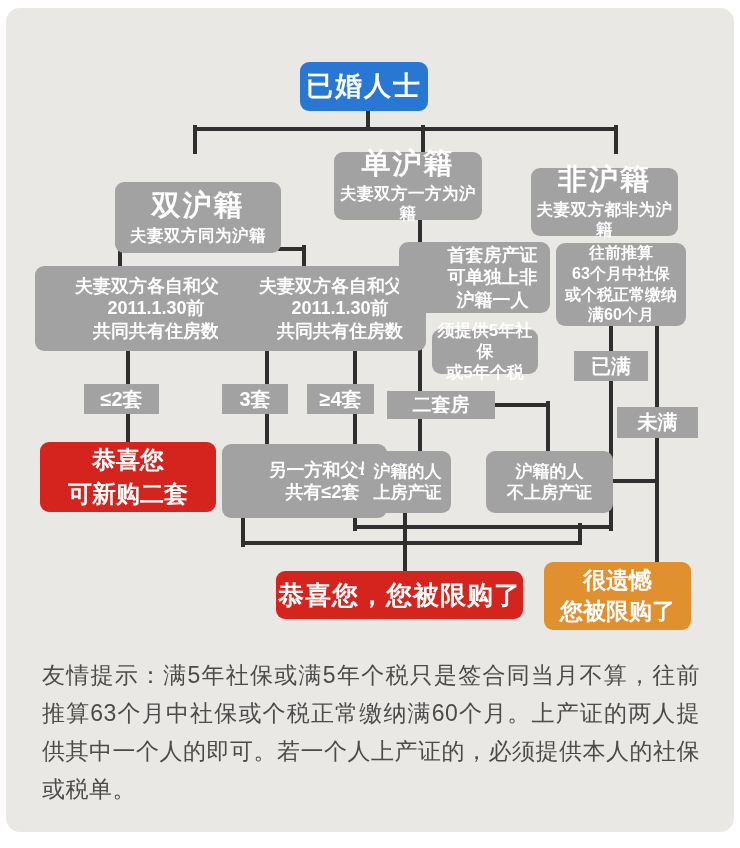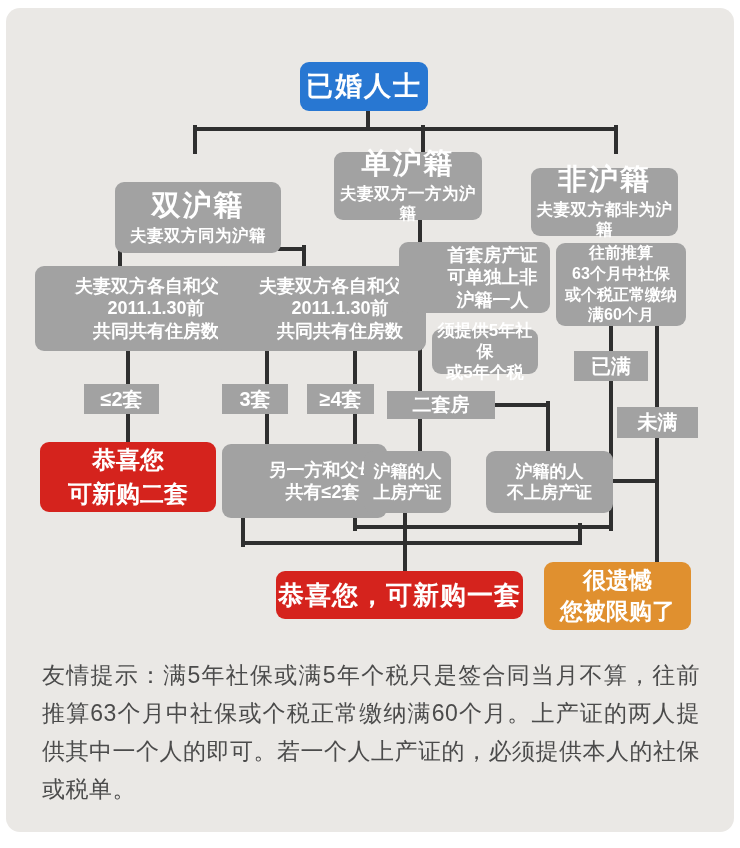--- a/index.html
+++ b/index.html
@@ -122,17 +122,17 @@
 
 <div class="node red red-big" style="left:40px;top:442px;width:176px;height:70px;">恭喜您
 可新购二套</div>
 <div class="node gray body18" style="left:222px;top:444px;width:129px;height:74px;">另一方和父母
 共有≤2套</div>
 <div class="node gray body17" style="left:364px;top:451px;width:87px;height:62px;">沪籍的人
 上房产证</div>
 <div class="node gray body17" style="left:486px;top:451px;width:127px;height:62px;">沪籍的人
 不上房产证</div>
 
-<div class="node red red-one" style="left:276px;top:571px;width:247px;height:48px;">恭喜您，可新购一套</div>
+<div class="node red red-one" style="left:276px;top:571px;width:247px;height:48px;">恭喜您，您被限购了</div>
 <div class="node orange orange-txt" style="left:544px;top:562px;width:147px;height:68px;">很遗憾
 您被限购了</div>
 
 <div class="footer">友情提示：满5年社保或满5年个税只是签合同当月不算，往前推算63个月中社保或个税正常缴纳满60个月。上产证的两人提供其中一个人的即可。若一个人上产证的，必须提供本人的社保或税单。</div>
 
 </body></html>

